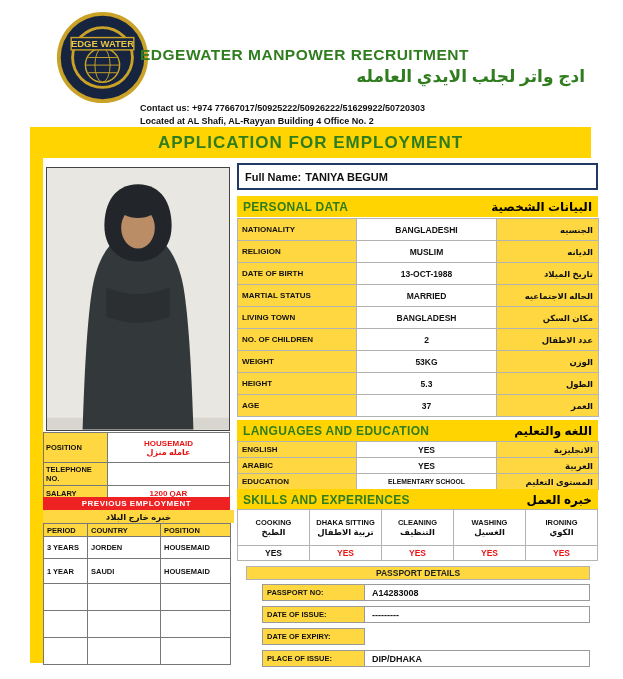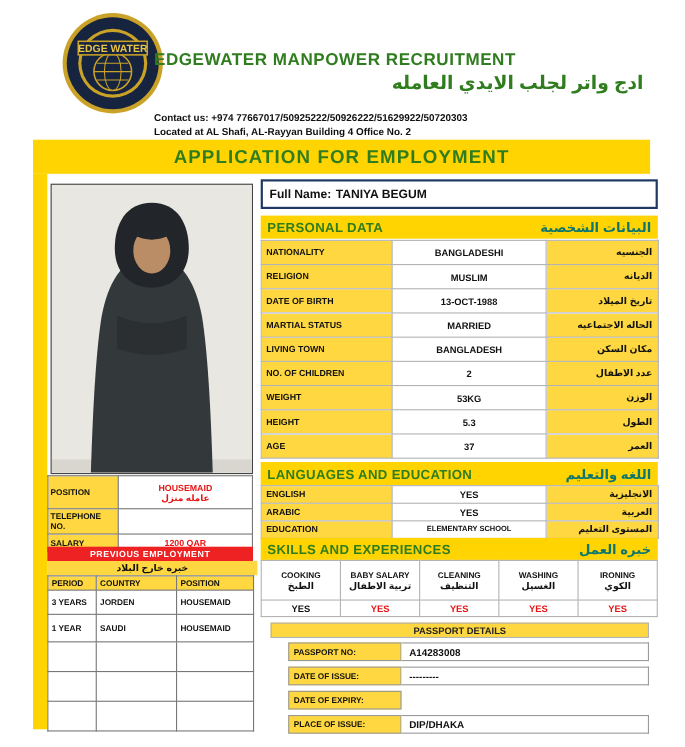--- a/index.html
+++ b/index.html
@@ -46,21 +46,21 @@
   .pe-table td{border:1px solid #777;font-size:7.5px;font-weight:bold;padding-left:3px;vertical-align:middle;overflow:hidden;}
   .pe-table .hd{background:var(--cell);height:13px;}
 
   
   .fullname-box{left:237px;top:163px;width:361px;height:27px;border:2px solid var(--navy);
     display:flex;align-items:center;padding-left:6px;font-size:11px;font-weight:bold;gap:4px;background:#fff;}
 
   .sec-banner{width:361px;height:21px;background:var(--yellow);display:flex;align-items:center;
     justify-content:space-between;padding:0 6px;}
   .sec-banner .en{font-size:12px;font-weight:bold;color:var(--green);letter-spacing:.3px;}
-  .sec-banner .ar{font-size:12px;font-weight:bold;color:#0f766e;}
+  .sec-banner .ar{font-size:12px;font-weight:bold;color:#000000;}
 
   .pd-table,.lang-table{width:361px;border-collapse:collapse;table-layout:fixed;background:#fff;}
   .pd-table td,.lang-table td{border:1px solid #b3b3b3;overflow:hidden;vertical-align:middle;}
   .pd-table tr{height:22px;}
   .lang-table tr{height:16px;}
   td.lbl{background:var(--cell);font-weight:bold;font-size:8px;padding-left:4px;}
   td.val{font-weight:bold;font-size:8.5px;text-align:center;}
   td.val.small{font-size:6.8px;}
   td.arb{background:var(--cell);font-size:8.5px;font-weight:bold;text-align:right;padding-right:5px;}
 
@@ -286,21 +286,21 @@
 </div>
 
 <table class="abs skills-table">
   <tbody>
       <tr class="sk-head">
     <td>
           <div class="sk-en">COOKING</div>
           <div class="sk-ar" dir="rtl">الطبخ</div>
         </td>
     <td>
-          <div class="sk-en">BABY SALARY</div>
+          <div class="sk-en">DHAKA SITTING</div>
           <div class="sk-ar" dir="rtl">تربية الاطفال</div>
         </td>
     <td>
           <div class="sk-en">CLEANING</div>
           <div class="sk-ar" dir="rtl">التنظيف</div>
         </td>
     <td>
           <div class="sk-en">WASHING</div>
           <div class="sk-ar" dir="rtl">الغسيل</div>
         </td>

